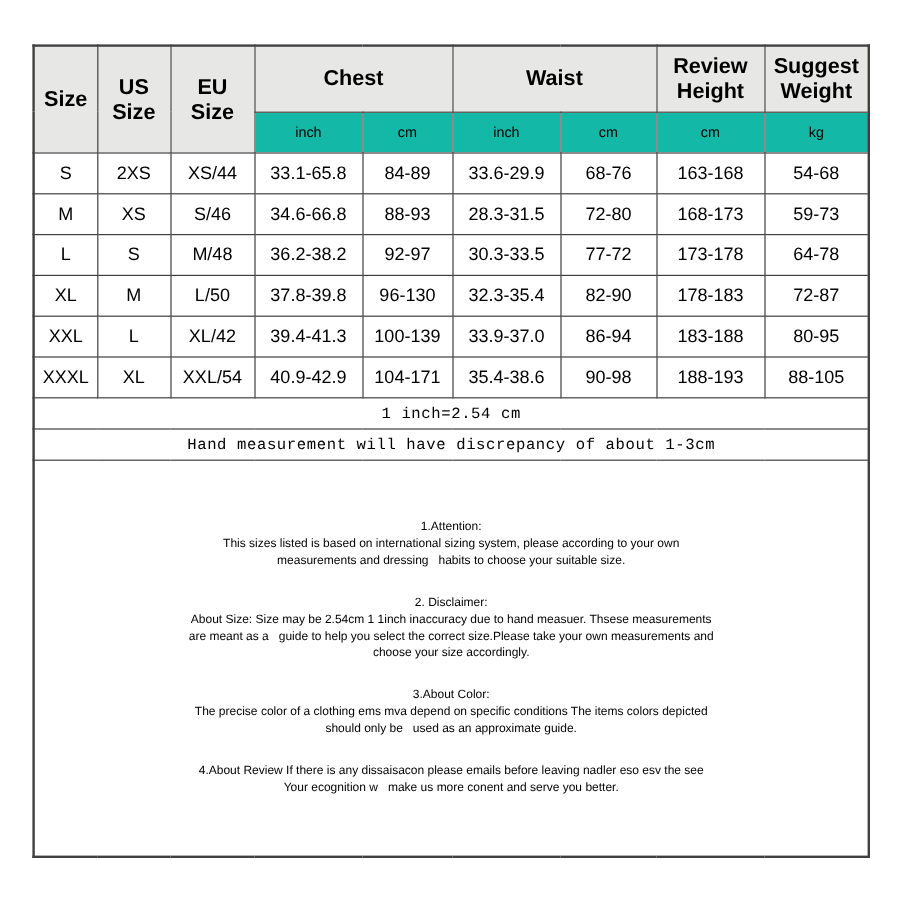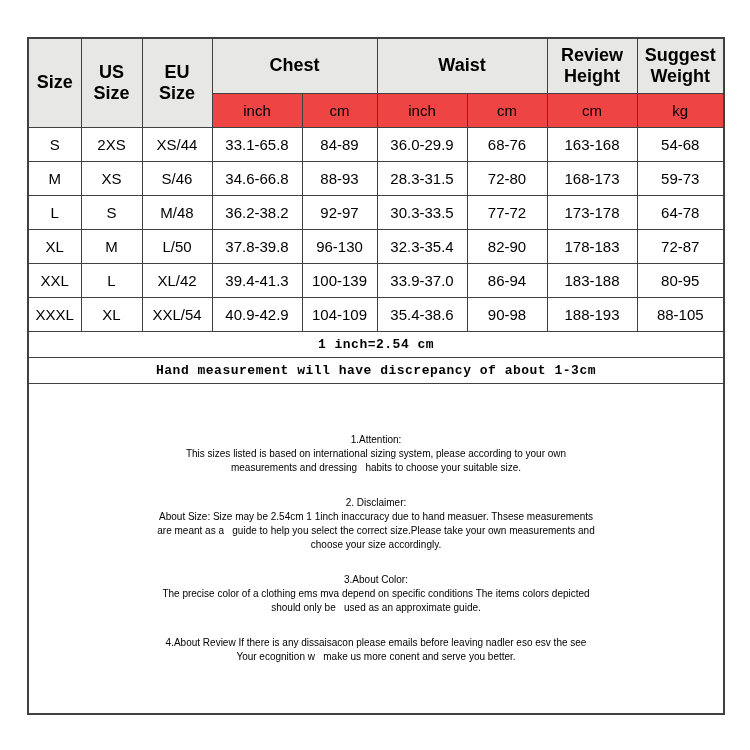--- a/index.html
+++ b/index.html
@@ -33,33 +33,33 @@
   tr.h2{height:34px;}
   tr.r{height:34px;}
   tr.note-row{height:26px;}
   th.main{
     background:#e7e7e5;
     font-size:18px;
     font-weight:bold;
     line-height:1.15;
   }
   th.sub{
-    background:#ef4444;
+    background:#14b8a6;
+    font-size:12px;
+    font-weight:normal;
+  }
+  td.val{
+    background:#ffffff;
     font-size:15px;
     font-weight:normal;
   }
-  td.val{
-    background:#ffffff;
-    font-size:15px;
+  td.note{
+    background:#ffffff;
+    font-family:"Liberation Mono", monospace;
     font-weight:normal;
-  }
-  td.note{
-    background:#ffffff;
-    font-family:"Liberation Mono", monospace;
-    font-weight:bold;
     font-size:13px;
     letter-spacing:0.5px;
   }
   td.paras{
     height:329px;
     vertical-align:top;
     text-align:left;
     padding:8px 6px 8px 9px;
     background:#ffffff;
   }
@@ -106,21 +106,21 @@
         <th class="sub">kg</th>
       </tr>
     </thead>
     <tbody>
       <tr class="r">
         <td class="val">S</td>
         <td class="val">2XS</td>
         <td class="val">XS/44</td>
         <td class="val">33.1-65.8</td>
         <td class="val">84-89</td>
-        <td class="val">36.0-29.9</td>
+        <td class="val">33.6-29.9</td>
         <td class="val">68-76</td>
         <td class="val">163-168</td>
         <td class="val">54-68</td>
       </tr>
       <tr class="r">
         <td class="val">M</td>
         <td class="val">XS</td>
         <td class="val">S/46</td>
         <td class="val">34.6-66.8</td>
         <td class="val">88-93</td>
@@ -160,21 +160,21 @@
         <td class="val">33.9-37.0</td>
         <td class="val">86-94</td>
         <td class="val">183-188</td>
         <td class="val">80-95</td>
       </tr>
       <tr class="r">
         <td class="val">XXXL</td>
         <td class="val">XL</td>
         <td class="val">XXL/54</td>
         <td class="val">40.9-42.9</td>
-        <td class="val">104-109</td>
+        <td class="val">104-171</td>
         <td class="val">35.4-38.6</td>
         <td class="val">90-98</td>
         <td class="val">188-193</td>
         <td class="val">88-105</td>
       </tr>
       <tr class="note-row">
         <td class="note" colspan="9">1 inch=2.54 cm</td>
       </tr>
       <tr class="note-row">
         <td class="note" colspan="9">Hand measurement will have discrepancy of about 1-3cm</td>

